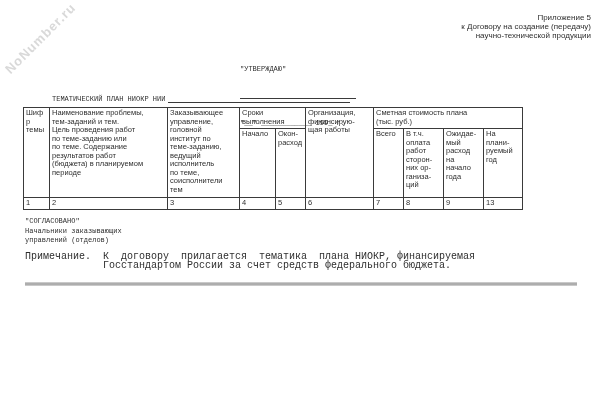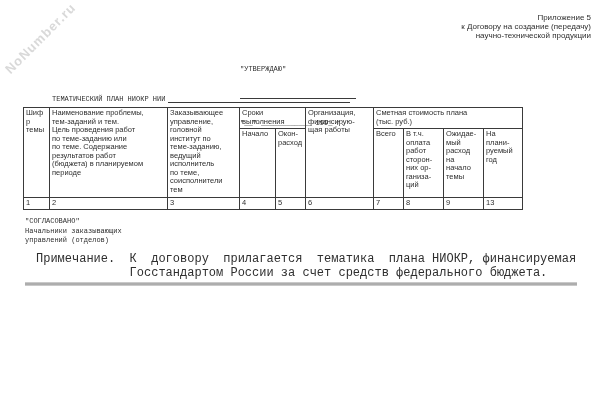--- a/index.html
+++ b/index.html
@@ -55,21 +55,21 @@
   tr.sub-row td { height:66px; }
   tr.num-row td { height:9px; }
   .agreed {
     position:absolute; left:25px; top:217px;
     font-family:"Liberation Mono", monospace;
     font-size:7px; line-height:9.5px; white-space:pre-line;
   }
   .note {
     position:absolute; left:25px; top:252px;
     font-family:"Liberation Mono", monospace;
-    font-size:12px; line-height:14px; white-space:pre;margin-left:11px;
+    font-size:10px; line-height:9px; white-space:pre;
   }
   .divider {
     position:absolute; left:25px; top:282px;
     width:552px; height:2px; background:#adadad;
     border-top:1px solid #c9c9c9; border-bottom:1px solid #c9c9c9;
   }
 </style>
 </head>
 <body>
 
@@ -141,21 +141,21 @@
 работ
 сторон-
 них ор-
 ганиза-
 ций</td>
     <td>Ожидае-
 мый
 расход
 на
 начало
-темы</td>
+года</td>
     <td>На
 плани-
 руемый
 год</td>
   </tr>
   <tr class="num-row">
     <td>1</td>
     <td>2</td>
     <td>3</td>
     <td>4</td>

